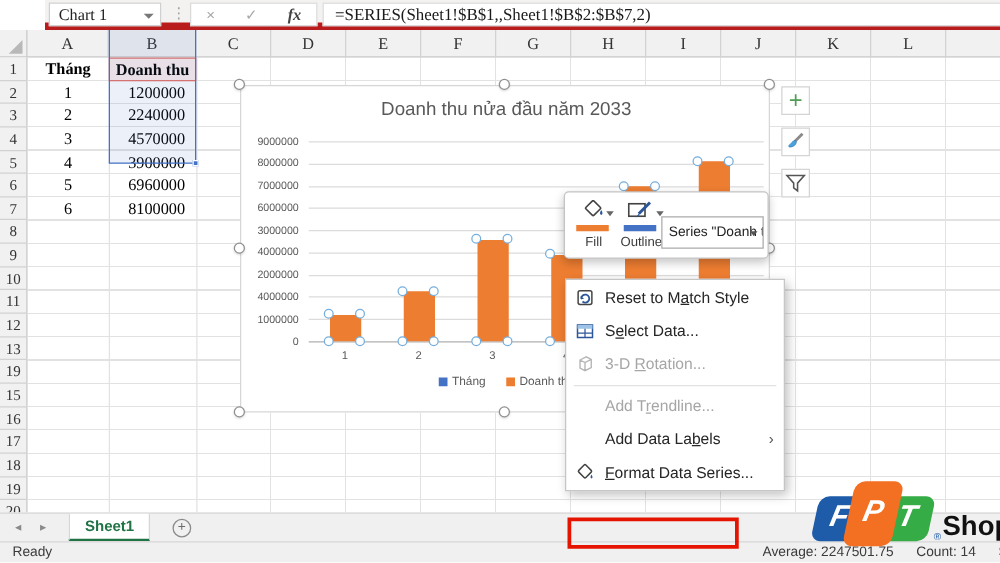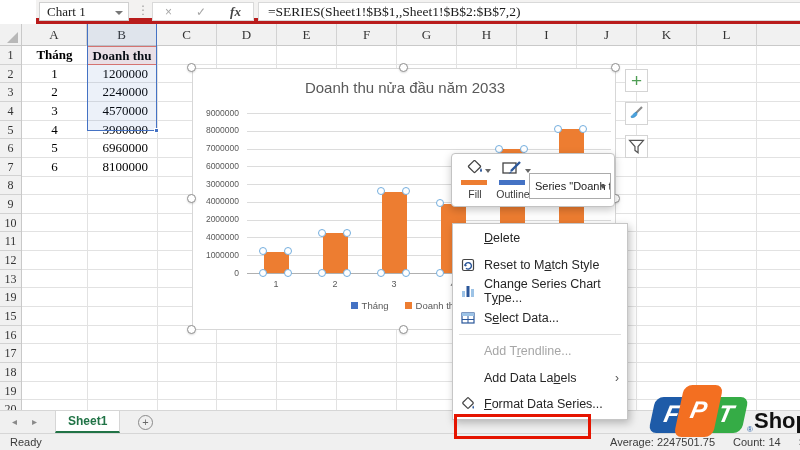--- a/index.html
+++ b/index.html
@@ -377,46 +377,41 @@
       <div class="mt-label">Outline</div>
     </div>
     <div id="mt-series">
       <span>Series "Doanh t</span>
       <span class="sel-caret"></span>
     </div>
   </div>
 
   <div id="ctxmenu">
     <div class="menu-item">
-      <span class="mi-label"><u>D</u>elete</span>
-    </div>
-    <div class="menu-item">
       <svg class="mi-icon" viewBox="0 0 16 16">
         <rect x="2.5" y="2.5" width="11" height="11" rx="1.5" fill="none" stroke="#444" stroke-width="1.2"></rect>
         <path d="M5 9 a3.2 3.2 0 1 1 1 2.2" fill="none" stroke="#2b579a" stroke-width="1.4"></path>
         <path d="M4.3 7.2 L5 9.6 L7.3 8.7 Z" fill="#2b579a"></path>
       </svg>
       <span class="mi-label">Reset to M<u>a</u>tch Style</span>
-    </div>
-    <div class="menu-item">
-      <svg class="mi-icon" viewBox="0 0 16 16">
-        <rect x="2" y="8" width="3" height="6" fill="#9dc3e6"></rect>
-        <rect x="6.5" y="3" width="3" height="11" fill="#2b579a"></rect>
-        <rect x="11" y="6" width="3" height="8" fill="#9dc3e6"></rect>
-      </svg>
-      <span class="mi-label">Change Series Chart T<u>y</u>pe...</span>
     </div>
     <div class="menu-item">
       <svg class="mi-icon" viewBox="0 0 16 16">
         <rect x="2" y="3" width="12" height="10" fill="#fff" stroke="#2b579a" stroke-width="1.2"></rect>
         <rect x="2" y="3" width="12" height="3" fill="#9dc3e6"></rect>
         <line x1="8" y1="6" x2="8" y2="13" stroke="#2b579a" stroke-width="1"></line>
         <line x1="2" y1="9.5" x2="14" y2="9.5" stroke="#2b579a" stroke-width="1"></line>
       </svg>
       <span class="mi-label">S<u>e</u>lect Data...</span>
+    </div>
+    <div class="menu-item disabled">
+      <svg class="mi-icon" viewBox="0 0 16 16">
+        <path d="M4 5 L9 2.5 L13 4.5 L13 11 L8 13.5 L4 11.5 Z M4 5 L8 7 L13 4.5 M8 7 L8 13.5" fill="none" stroke="#b5b5b5" stroke-width="1.1"></path>
+      </svg>
+      <span class="mi-label">3-D <u>R</u>otation...</span>
     </div>
     <div class="menu-sep"></div>
     <div class="menu-item disabled">
       <span class="mi-label">Add T<u>r</u>endline...</span>
     </div>
     <div class="menu-item">
       <span class="mi-label">Add Data La<u>b</u>els</span>
       <span class="mi-arrow">›</span>
     </div>
     <div class="menu-item">

